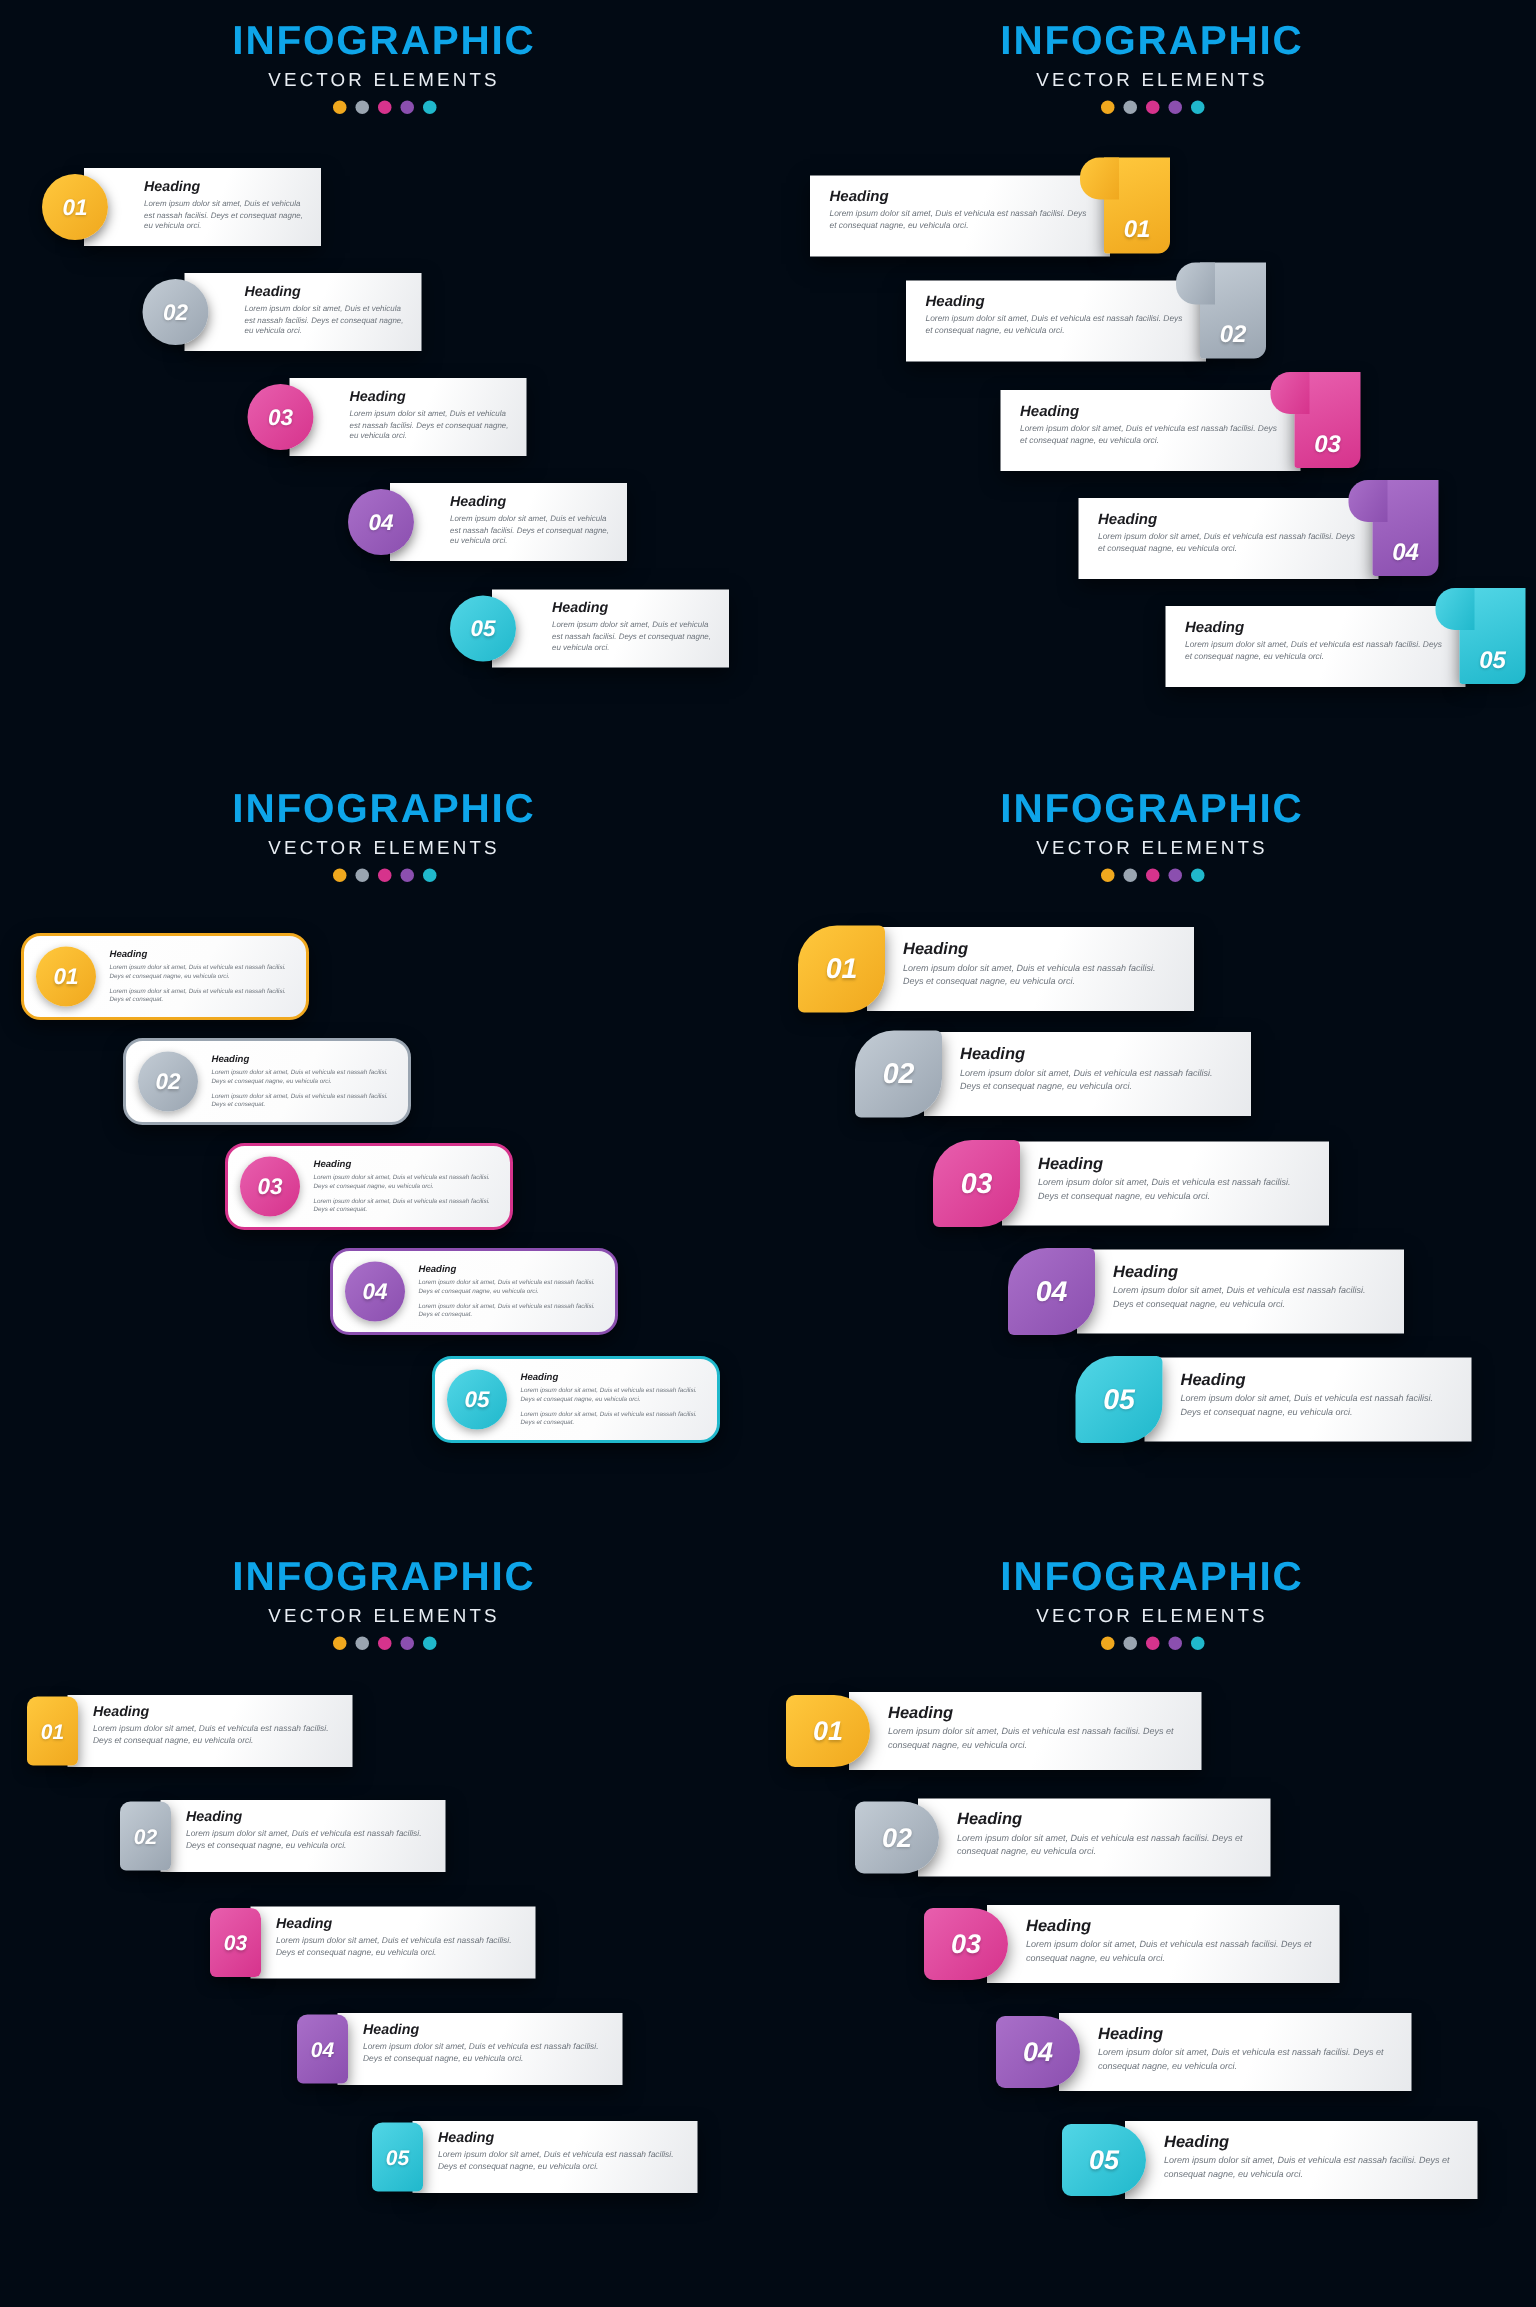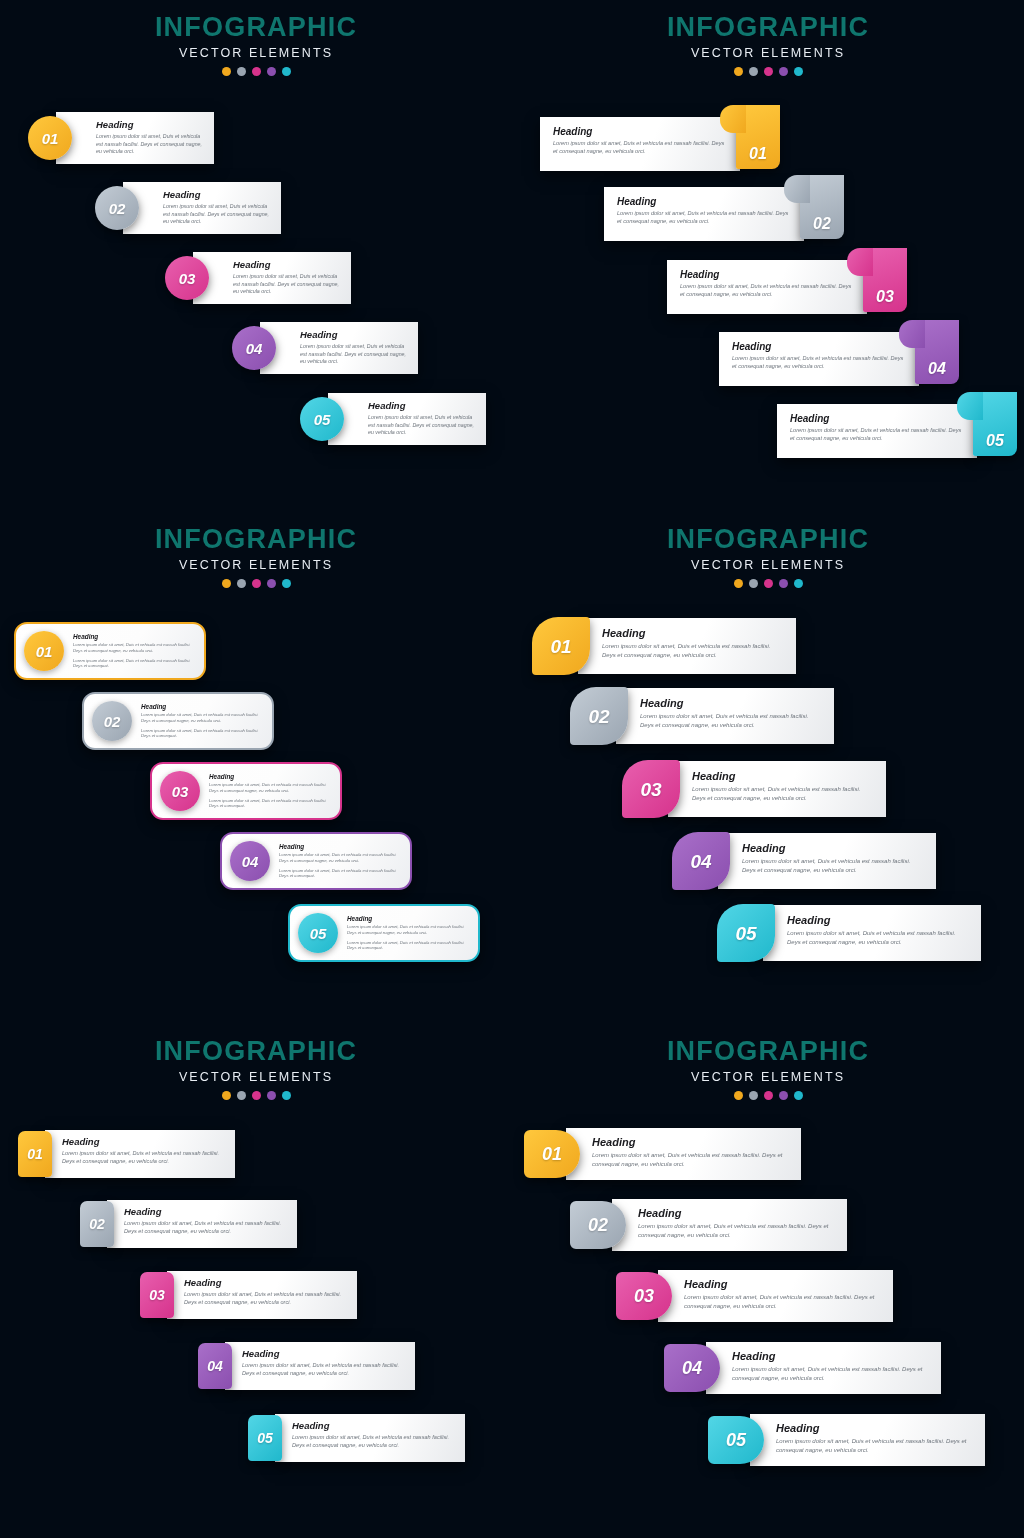--- a/index.html
+++ b/index.html
@@ -26,21 +26,21 @@
   
   .pan-head {
     position: absolute;
     top: 14px; left: 0; right: 0;
     text-align: center;
   }
   .pan-title {
     font-size: 27px;
     font-weight: bold;
     letter-spacing: 1.2px;
-    color: #0f766e;
+    color: #0ea5e9;
     line-height: 1;
   }
   .pan-sub {
     margin-top: 6px;
     font-size: 12.5px;
     letter-spacing: 2.1px;
     color: #e9eef4;
     line-height: 1;
   }
   .dots {

